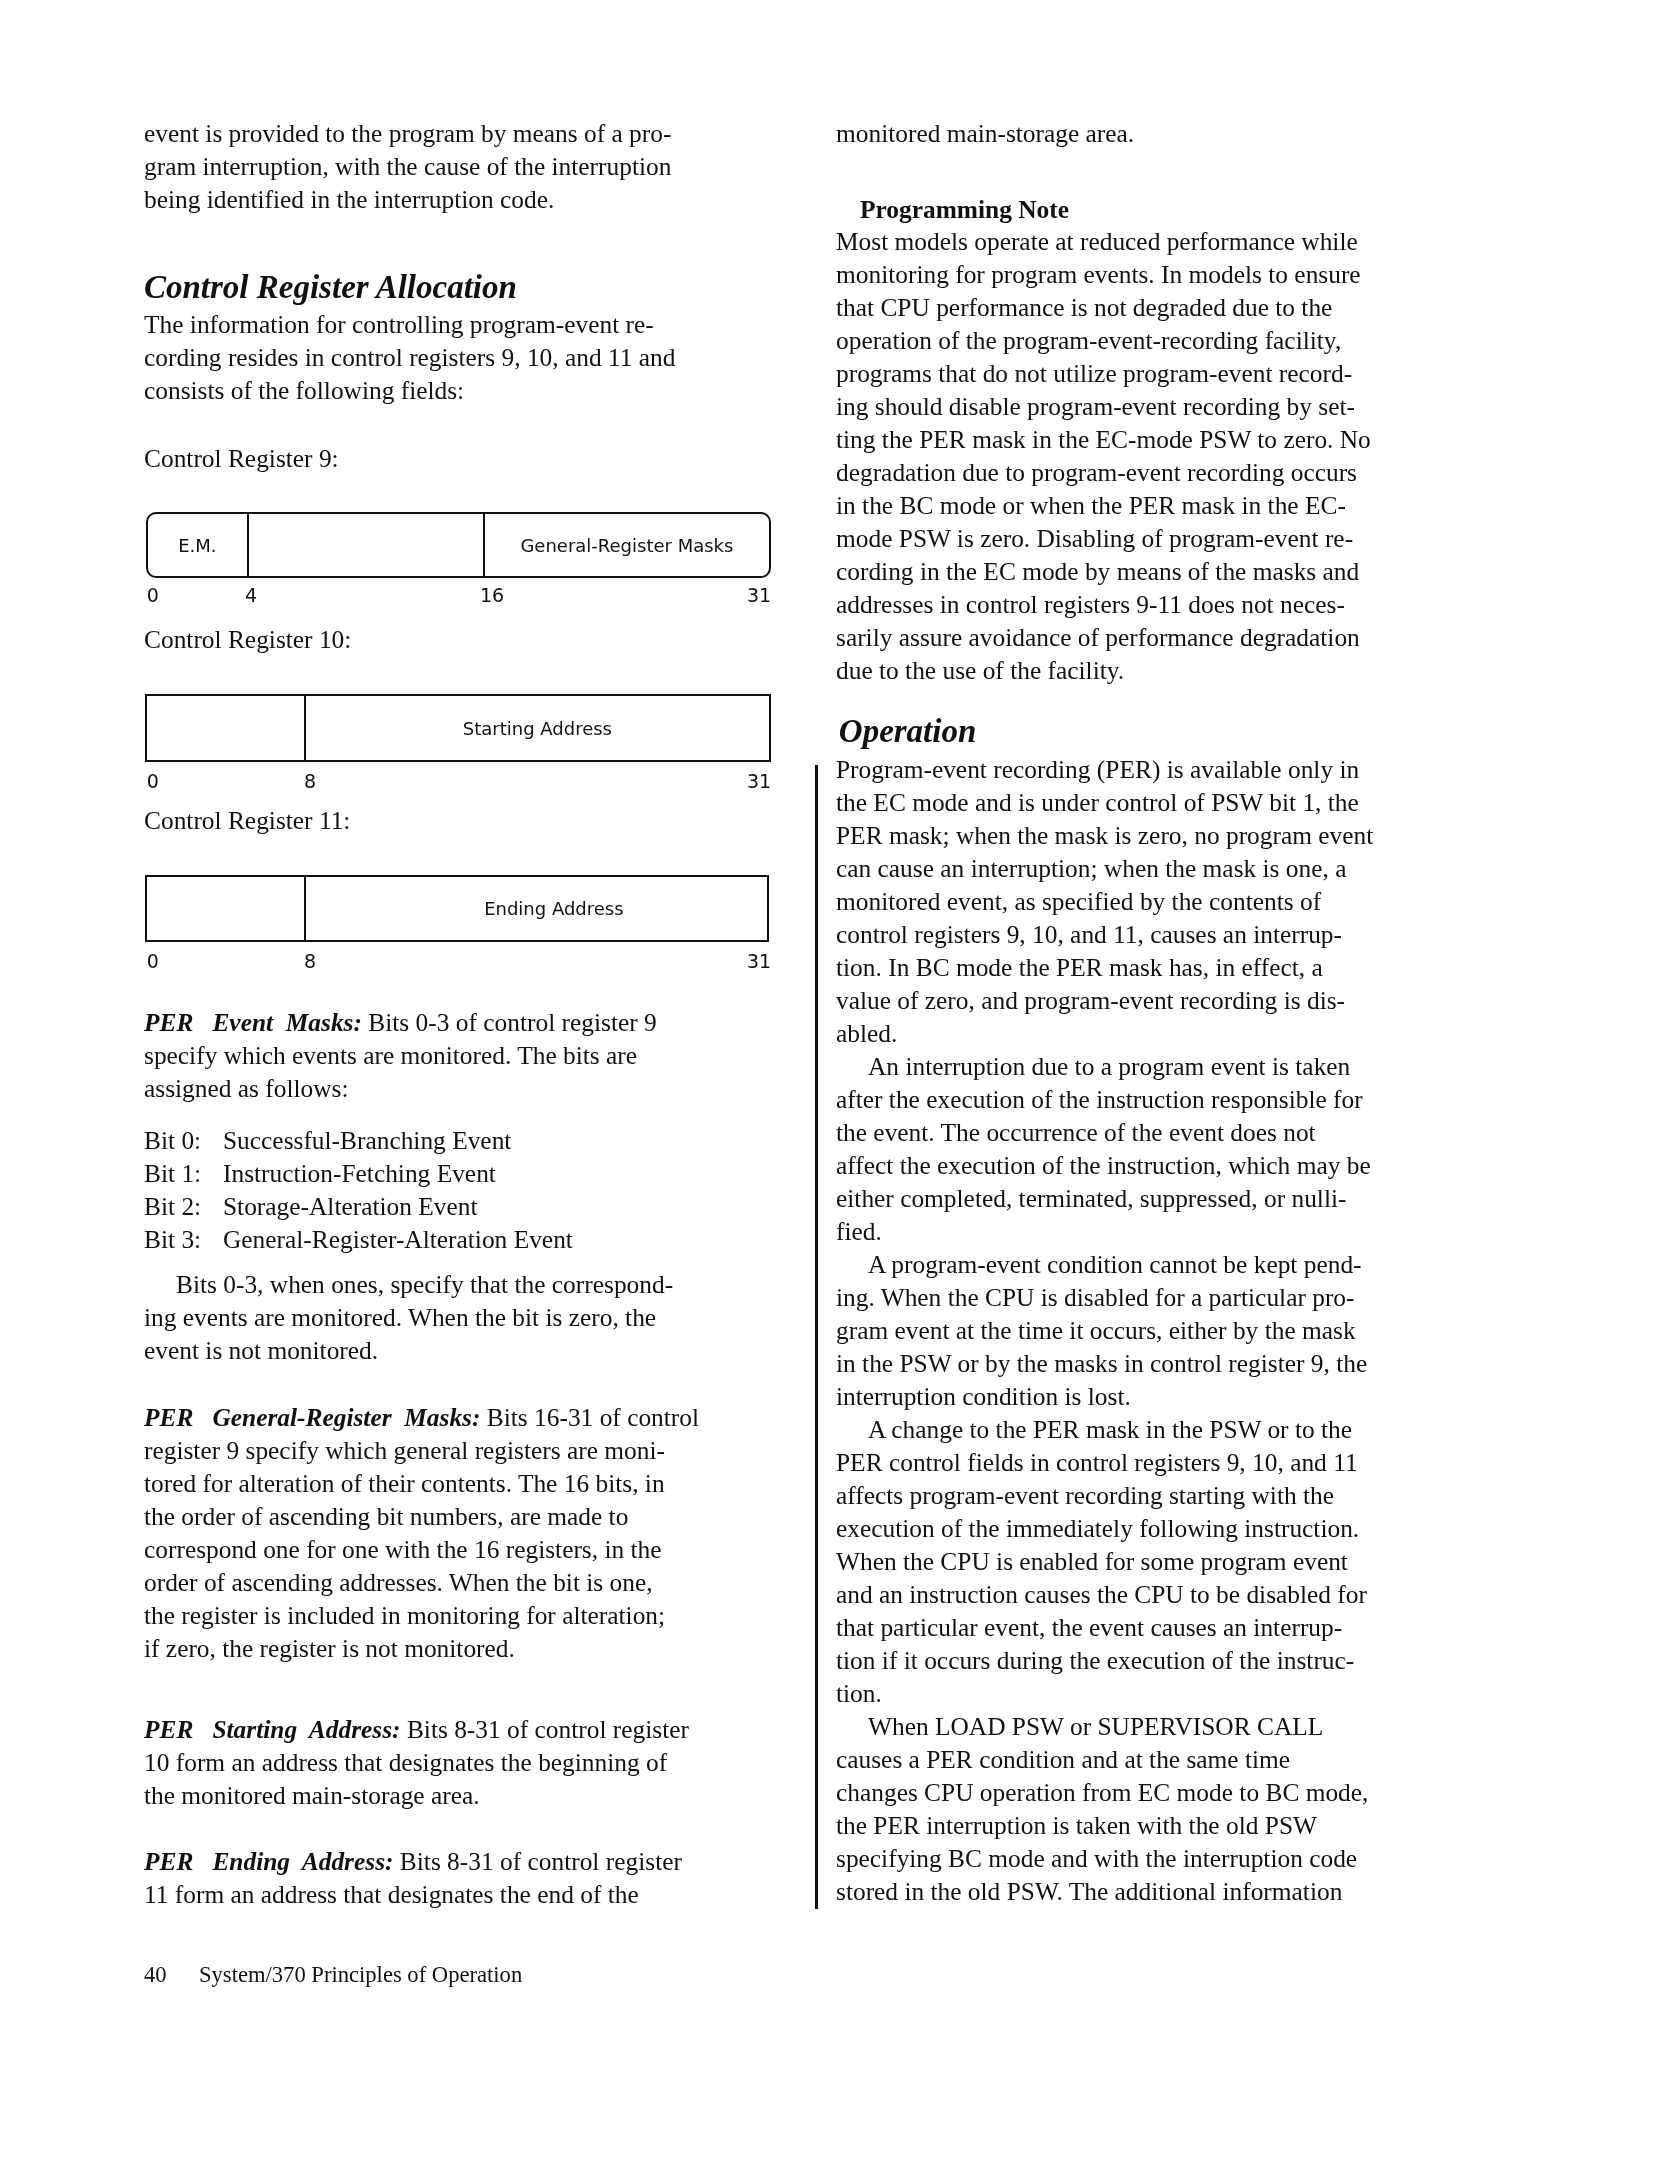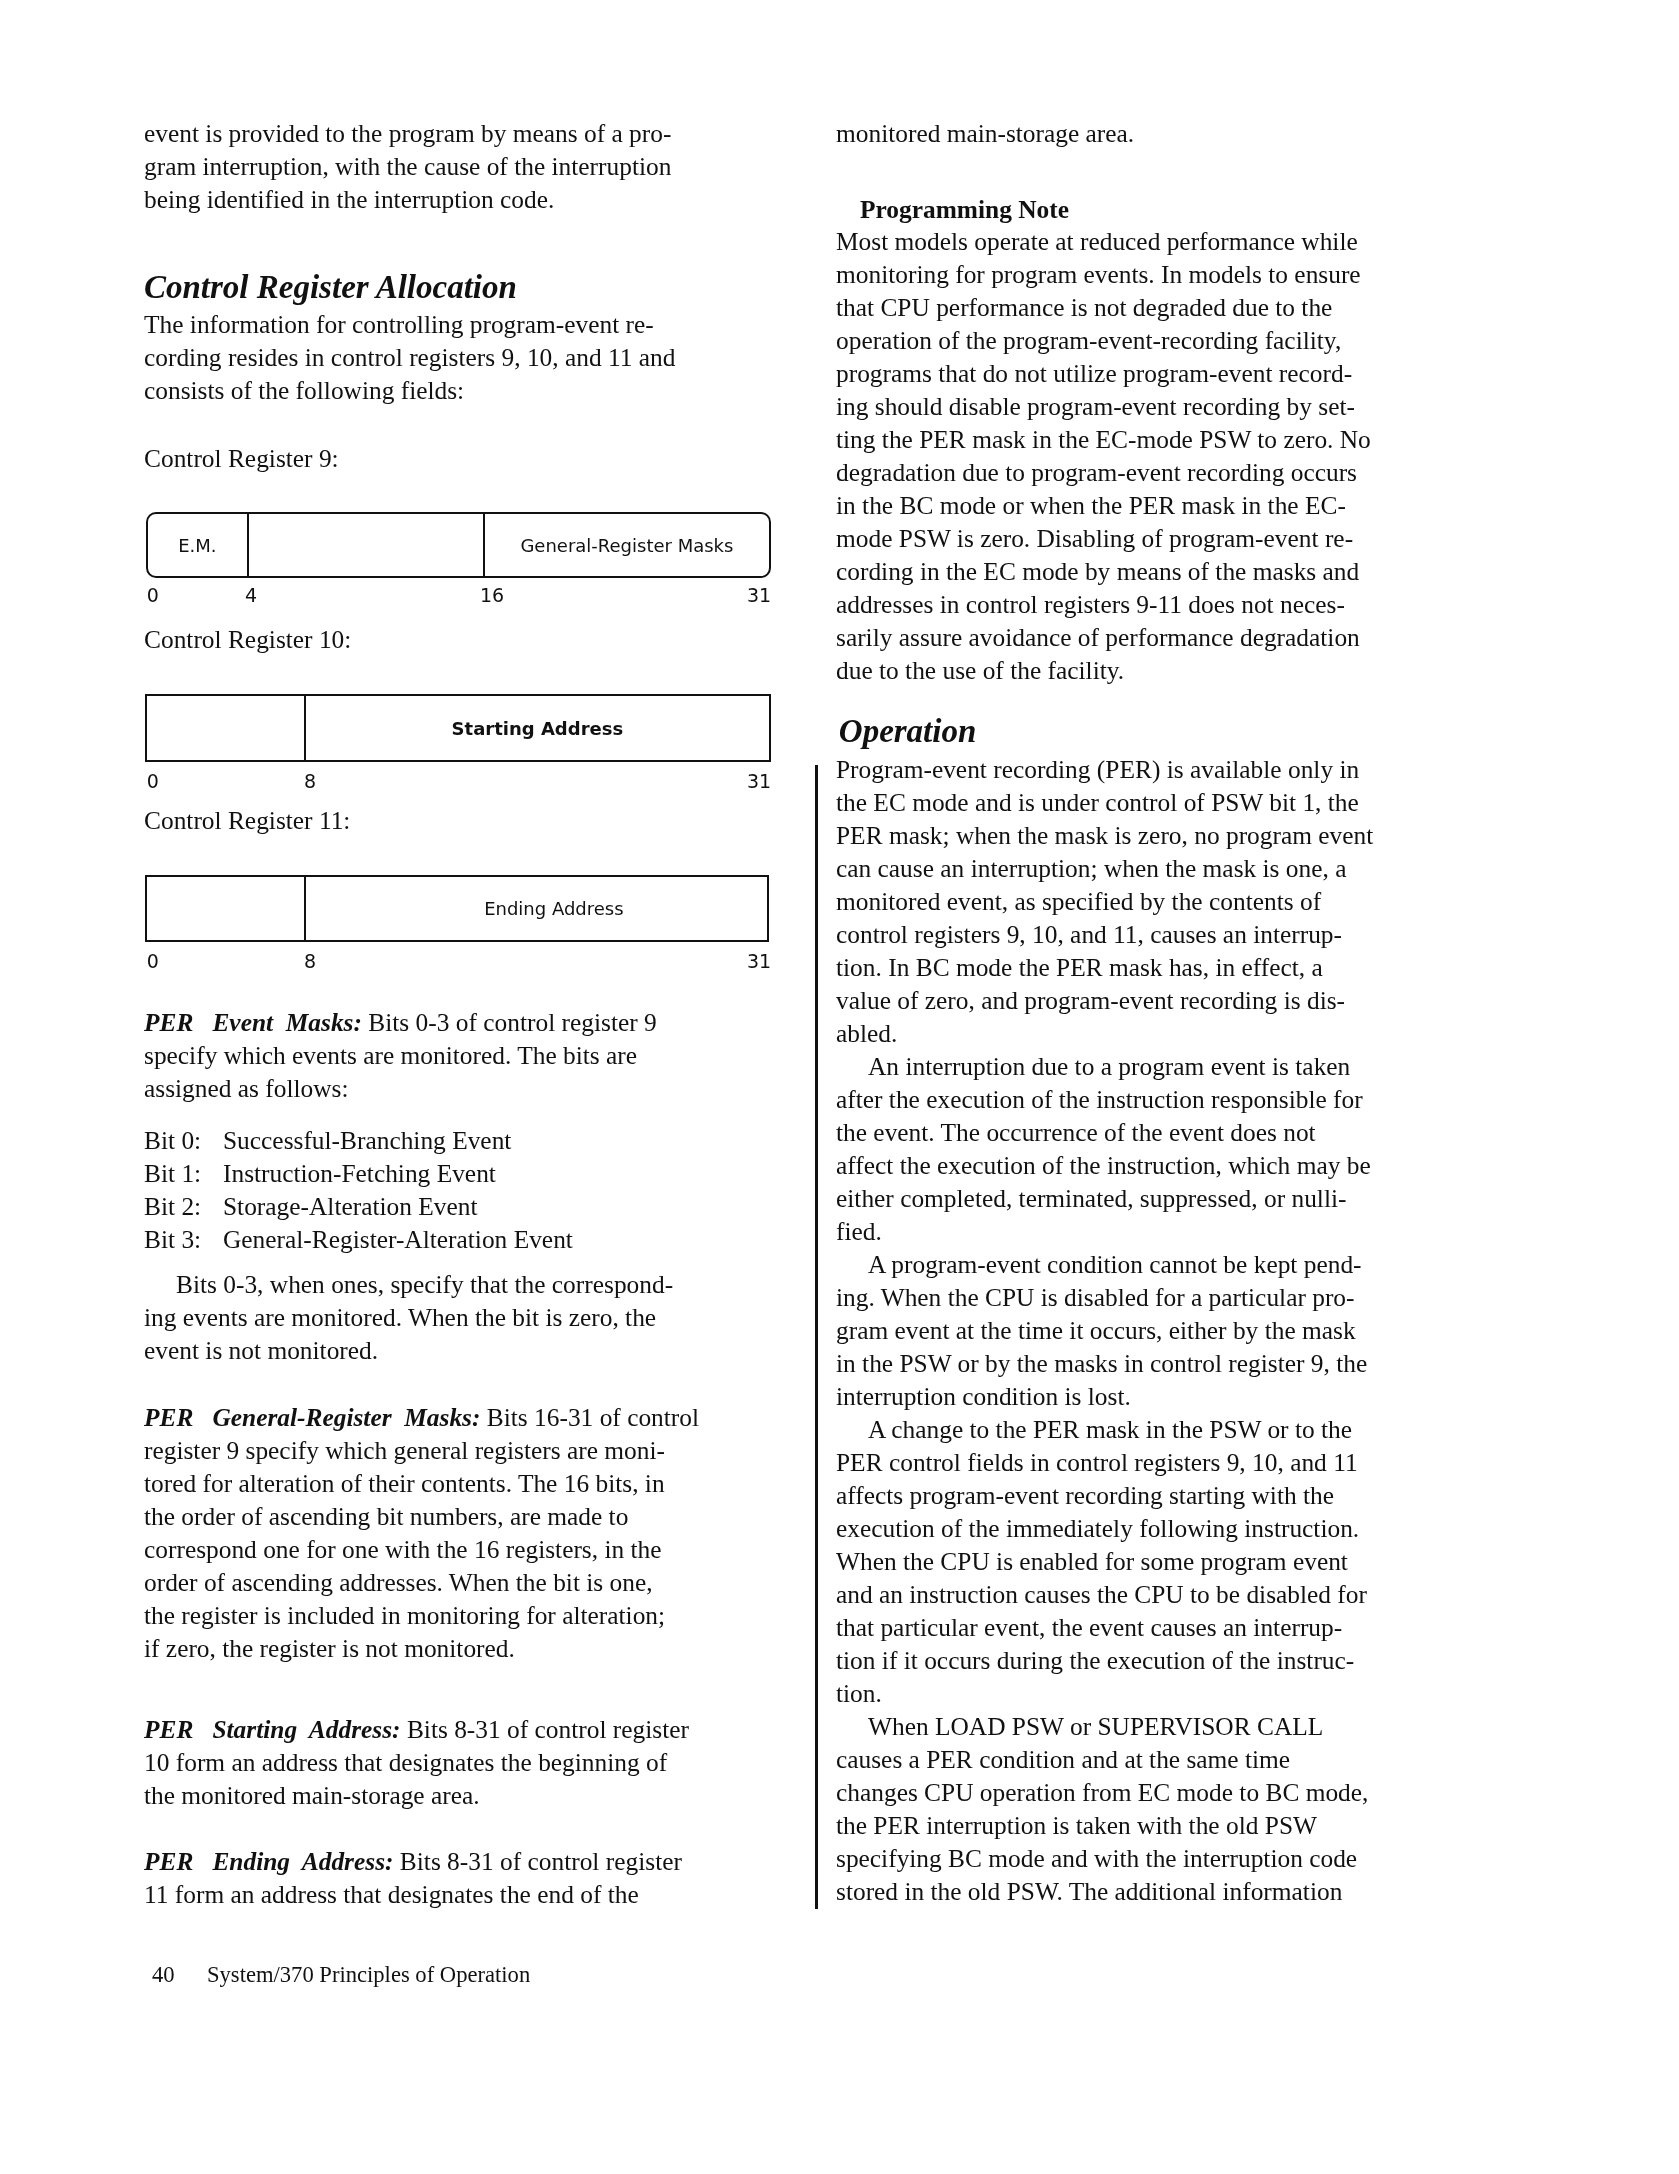--- a/index.html
+++ b/index.html
@@ -40,21 +40,21 @@
     }
     .bitnum {
       position: absolute;
       font-family: "DejaVu Sans", "Liberation Sans", sans-serif;
       font-size: 19px;
     }
     .bits-list .row { display: block; white-space: nowrap; height: 33px; }
     .bits-list .bitlbl { display: inline-block; width: 79px; }
     .rev-bar { position: absolute; left: 815px; top: 765px; width: 2.8px; height: 1144px; background: #111; }
     .footer { position: absolute; left: 144px; top: 1962px; font-size: 22.6px; white-space: nowrap; }
-    .footer .pg { display: inline-block; width: 55px; margin-left: 8px; }
+    .footer .pg { display: inline-block; width: 55px; }
   </style>
 </head>
 <body>
 
 <div class="page">
 
   <div class="col col-left">
     <div class="abs" style="left:0; top:0;">
       <span class="line">event is provided to the program by means of a pro-</span>
       <span class="line">gram interruption, with the cause of the interruption</span>
@@ -79,21 +79,21 @@
     </div>
     <span class="bitnum" style="left:2.8px; top:462px;">0</span>
     <span class="bitnum" style="left:101px; top:462px;">4</span>
     <span class="bitnum" style="left:336px; top:462px;">16</span>
     <span class="bitnum" style="left:603px; top:462px;">31</span>
 
     <div class="abs cr-label" style="left:0; top:506px;">Control Register 10:</div>
     <div class="reg-box" style="left:0.9px; top:577px; width:626px; height:68px;">
       <div class="reg-field" style="left:0; width:158px;"></div>
       <div class="reg-div" style="left:157px;"></div>
-      <div class="reg-field" style="left:159px; right:0;font-weight:bold;">Starting Address</div>
+      <div class="reg-field" style="left:159px; right:0;">Starting Address</div>
     </div>
     <span class="bitnum" style="left:2.8px; top:648px;">0</span>
     <span class="bitnum" style="left:160px; top:648px;">8</span>
     <span class="bitnum" style="left:603px; top:648px;">31</span>
 
     <div class="abs cr-label" style="left:0; top:687px;">Control Register 11:</div>
     <div class="reg-box" style="left:0.9px; top:758px; width:624px; height:67px;">
       <div class="reg-field" style="left:0; width:158px;"></div>
       <div class="reg-div" style="left:157px;"></div>
       <div class="reg-field" style="left:159px; right:0;margin-left:35px;">Ending Address</div>

